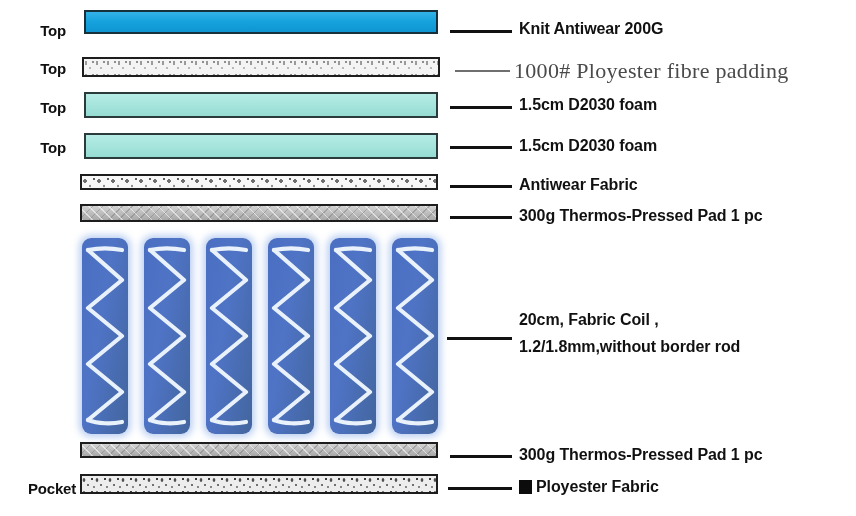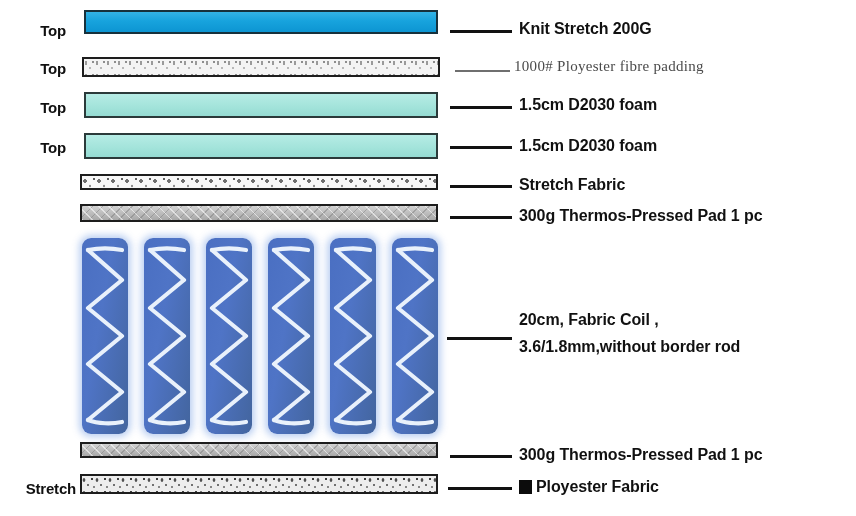--- a/index.html
+++ b/index.html
@@ -122,21 +122,21 @@
     font-family: "Liberation Sans", sans-serif;
     font-weight: bold;
     font-size: 16px;
     color: #111111;
     white-space: nowrap;
     letter-spacing: -0.1px;
   }
   .callout.serif {
     font-family: "Liberation Serif", serif;
     font-weight: normal;
-    font-size: 15px;
+    font-size: 22px;
     color: #4a4a4a;
     letter-spacing: 0.3px;
   }
   .callout .line2 {
     display: block;
     margin-top: 9px;
   }
   .bullet-square {
     display: inline-block;
     width: 13px;
@@ -148,21 +148,21 @@
 </style>
 </head>
 <body>
 
 <div id="diagram">
 
   <div class="side-label" style="left:18px; top:22px; width:48px;">Top</div>
   <div class="side-label" style="left:18px; top:60px; width:48px;">Top</div>
   <div class="side-label" style="left:18px; top:99px; width:48px;">Top</div>
   <div class="side-label" style="left:18px; top:139px; width:48px;">Top</div>
-  <div class="side-label" style="left:6px; top:480px; width:70px;">Stretch</div>
+  <div class="side-label" style="left:6px; top:480px; width:70px;">Pocket</div>
 
   <div class="layer layer-knit" style="left:84px; top:10px; width:354px; height:24px;"></div>
 
   <div class="layer layer-fibre" style="left:82px; top:57px; width:358px; height:20px;"></div>
 
   <div class="layer layer-foam" style="left:84px; top:92px; width:354px; height:26px;"></div>
 
   <div class="layer layer-foam" style="left:84px; top:133px; width:354px; height:26px;"></div>
 
   <div class="layer layer-nonwoven" style="left:80px; top:174px; width:358px; height:16px;"></div>
@@ -227,35 +227,35 @@
   <div class="leader" style="left:450px; top:30px;  width:62px;"></div>
   <div class="leader thin" style="left:455px; top:70px;  width:55px;"></div>
   <div class="leader" style="left:450px; top:106px; width:62px;"></div>
   <div class="leader" style="left:450px; top:146px; width:62px;"></div>
   <div class="leader" style="left:450px; top:185px; width:62px;"></div>
   <div class="leader" style="left:450px; top:216px; width:62px;"></div>
   <div class="leader" style="left:447px; top:337px; width:65px;"></div>
   <div class="leader" style="left:450px; top:455px; width:62px;"></div>
   <div class="leader" style="left:448px; top:487px; width:64px;"></div>
 
-  <div class="callout" style="left:519px; top:20px;">Knit Stretch 200G</div>
+  <div class="callout" style="left:519px; top:20px;">Knit Antiwear 200G</div>
 
   <div class="callout serif" style="left:514px; top:58px;">1000# Ployester fibre padding</div>
 
   <div class="callout" style="left:519px; top:96px;">1.5cm D2030 foam</div>
 
   <div class="callout" style="left:519px; top:137px;">1.5cm D2030 foam</div>
 
-  <div class="callout" style="left:519px; top:176px;">Stretch Fabric</div>
+  <div class="callout" style="left:519px; top:176px;">Antiwear Fabric</div>
 
   <div class="callout" style="left:519px; top:207px;">300g Thermos-Pressed Pad 1 pc</div>
 
   <div class="callout" style="left:519px; top:311px;">
     <span>20cm, Fabric Coil ,</span>
-    <span class="line2">3.6/1.8mm,without border rod</span>
+    <span class="line2">1.2/1.8mm,without border rod</span>
   </div>
 
   <div class="callout" style="left:519px; top:446px;">300g Thermos-Pressed Pad 1 pc</div>
 
   <div class="callout" style="left:519px; top:478px;">
     <span class="bullet-square"></span><span>Ployester Fabric</span>
   </div>
 
 </div>
 

